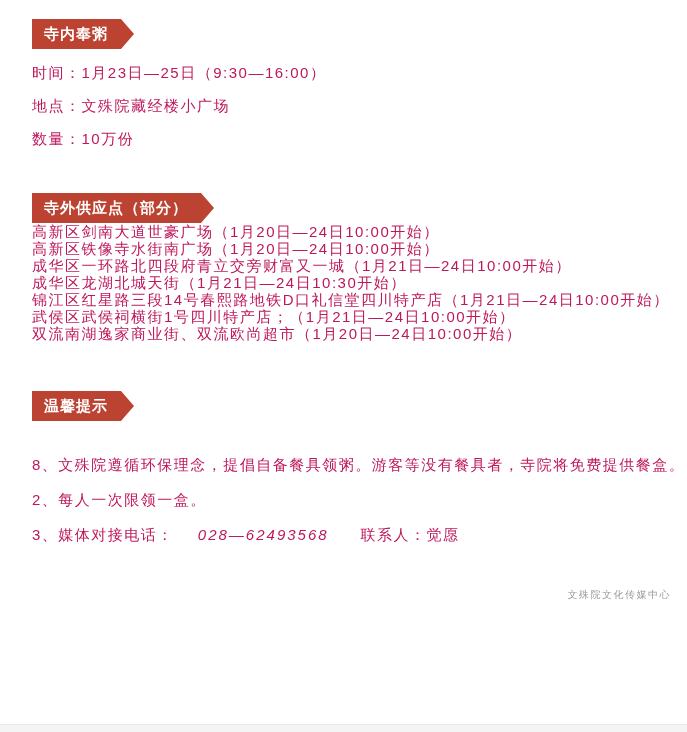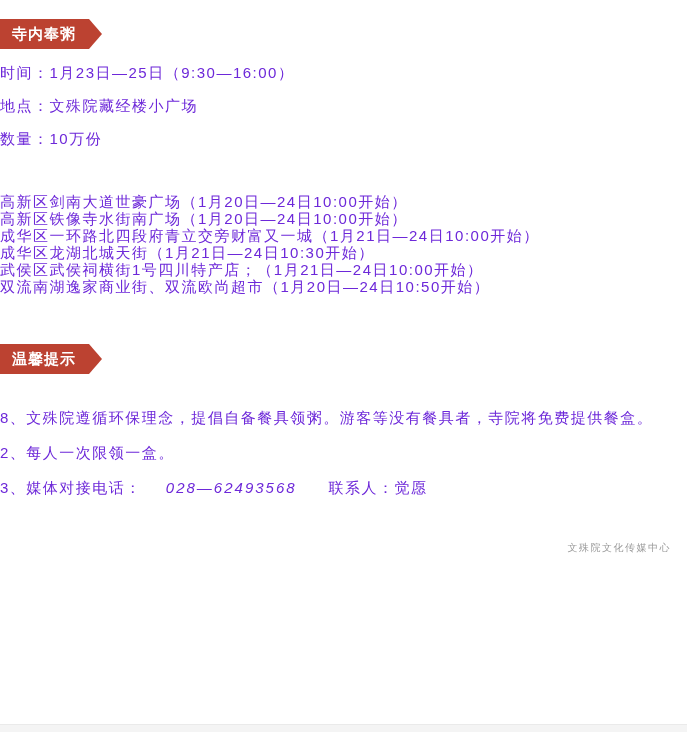--- a/index.html
+++ b/index.html
@@ -8,38 +8,38 @@
     width: 687px;
     height: 732px;
     font-family: "Liberation Sans", "DejaVu Sans", sans-serif;
     overflow: hidden;
   }
   .page {
     position: relative;
     width: 687px;
     height: 732px;
     background: #ffffff;
-    padding: 19px 14px 0 0;
+    padding: 19px 14px 0 32px;
   }
   
   .banner {
     display: inline-block;
     background: #bc4231;
     color: #ffffff;
     font-size: 15px;
     font-weight: bold;
     letter-spacing: 1px;
     line-height: 16px;
     padding: 7px 26px 7px 12px;
     clip-path: polygon(0 0, calc(100% - 13px) 0, 100% 50%, calc(100% - 13px) 100%, 0 100%);
   }
   .line {
     font-size: 15px;
     line-height: 17px;
-    color: #6d28d9;
+    color: #be185d;
     letter-spacing: 1.5px;
     white-space: nowrap;
   }
   .section-inside .line      { margin-top: 15px; }
   .section-inside .line + .line { margin-top: 16px; }
 
   .section-outside           { margin-top: 46px; }
   .section-outside .line     { }
 
   .section-tips              { margin-top: 49px; }
@@ -79,26 +79,30 @@
   <section class="section-inside">
     <div class="banner">
       <span>寺内奉粥</span>
     </div>
     <p class="line">时间：1月23日—25日（9:30—16:00）</p>
     <p class="line">地点：文殊院藏经楼小广场</p>
     <p class="line">数量：10万份</p>
   </section>
 
   <section class="section-outside">
+    <div class="banner">
+      <span>寺外供应点（部分）</span>
+    </div>
     <p class="line">高新区剑南大道世豪广场（1月20日—24日10:00开始）</p>
     <p class="line">高新区铁像寺水街南广场（1月20日—24日10:00开始）</p>
     <p class="line">成华区一环路北四段府青立交旁财富又一城（1月21日—24日10:00开始）</p>
     <p class="line">成华区龙湖北城天街（1月21日—24日10:30开始）</p>
+    <p class="line">锦江区红星路三段14号春熙路地铁D口礼信堂四川特产店（1月21日—24日10:00开始）</p>
     <p class="line">武侯区武侯祠横街1号四川特产店；（1月21日—24日10:00开始）</p>
-    <p class="line">双流南湖逸家商业街、双流欧尚超市（1月20日—24日10:50开始）</p>
+    <p class="line">双流南湖逸家商业街、双流欧尚超市（1月20日—24日10:00开始）</p>
   </section>
 
   <section class="section-tips">
     <div class="banner">
       <span>温馨提示</span>
     </div>
     <p class="line">8、文殊院遵循环保理念，提倡自备餐具领粥。游客等没有餐具者，寺院将免费提供餐盒。</p>
     <p class="line">2、每人一次限领一盒。</p>
     <p class="line">
       <span>3、媒体对接电话：</span><span class="phone">028—62493568</span><span class="contact-suffix">联系人：觉愿</span>

